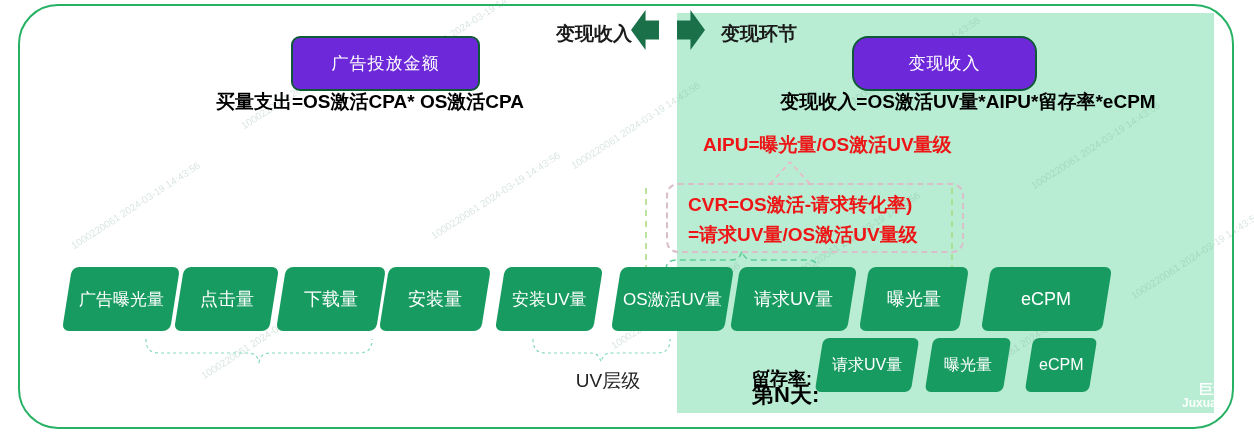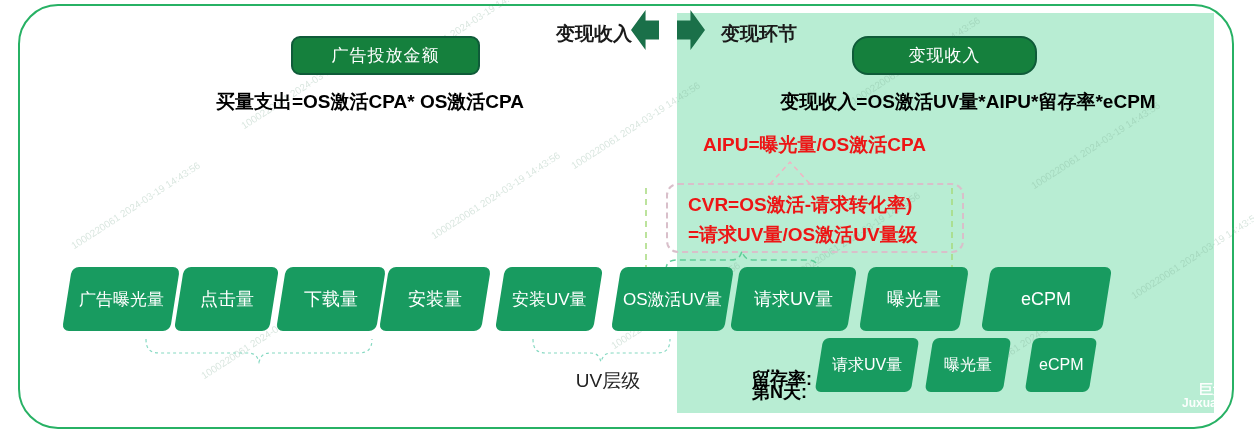--- a/index.html
+++ b/index.html
@@ -13,21 +13,21 @@
   }
   .panel{
     position:absolute;left:677px;top:13px;width:537px;height:400px;
     background:#b8edd3;overflow:hidden;
   }
   .stage-label{position:absolute;top:21px;font-size:19px;font-weight:600;color:#1a1a1a;white-space:nowrap;}
   .arrow{position:absolute;top:10px;width:28px;height:40px;background:#1a7049;}
   .arrow.left{left:631px;clip-path:polygon(0% 50%,52% 0%,52% 26%,100% 26%,100% 74%,52% 74%,52% 100%);}
   .arrow.right{left:677px;clip-path:polygon(100% 50%,48% 0%,48% 26%,0% 26%,0% 74%,48% 74%,48% 100%);}
   .gbtn{
-    position:absolute;top:36px;height:39px;background:#15803d;border:2px solid #0f5b39;
+    position:absolute;top:36px;height:55px;background:#6d28d9;border:2px solid #0f5b39;
     border-radius:9px;color:#fff;font-size:17px;display:flex;align-items:center;justify-content:center;
     box-sizing:border-box;letter-spacing:1px;
   }
   .formula{position:absolute;top:89px;font-size:19px;font-weight:700;color:#000;text-align:center;white-space:nowrap;}
   .red{color:#ed1515;}
   .aipu{position:absolute;left:703px;top:132px;font-size:19px;font-weight:700;white-space:nowrap;}
   .cvr-box{
     position:absolute;left:666px;top:183px;width:298px;height:70px;box-sizing:border-box;
     border:2px dashed #d9bfca;border-radius:12px;padding:5px 0 0 20px;
   }
@@ -75,21 +75,21 @@
   <div class="stage-label" style="left:556px;">变现收入</div>
   <div class="arrow left"></div>
   <div class="arrow right"></div>
   <div class="stage-label" style="left:721px;">变现环节</div>
 
   <div class="gbtn" style="left:291px;width:189px;">广告投放金额</div>
   <div class="gbtn" style="left:852px;width:185px;border-radius:16px;">变现收入</div>
 
   <div class="formula" style="left:175px;width:390px;">买量支出=OS激活CPA* OS激活CPA</div>
   <div class="formula" style="left:750px;width:380px;margin-left:28px;">变现收入=OS激活UV量*AIPU*留存率*eCPM</div>
-  <div class="aipu red">AIPU=曝光量/OS激活CPA</div>
+  <div class="aipu red">AIPU=曝光量/OS激活UV量级</div>
 
   <div class="cvr-box">
     <div class="red">CVR=OS激活-请求转化率)</div>
     <div class="red">=请求UV量/OS激活UV量级</div>
   </div>
 
   <svg class="overlay" width="1254" height="435" viewBox="0 0 1254 435">
     <path d="M770,184 L790,162 L810,184" fill="none" stroke="#f2b3c3" stroke-width="1.5" stroke-dasharray="5,4"></path>
     <path d="M646,188 L646,268" fill="none" stroke="#a6da7e" stroke-width="1.5" stroke-dasharray="6,5"></path>
     <path d="M952,188 L952,268" fill="none" stroke="#a6da7e" stroke-width="1.5" stroke-dasharray="6,5"></path>
@@ -123,21 +123,21 @@
       <span>曝光量</span>
     </div>
   <div class="pshape" style="left:986px;width:121px;">
       <span>eCPM</span>
     </div>
 
   <div class="lvl-label" style="left:553px;">UV层级</div>
 
   <div class="ret" style="left:752px;top:347px;font-size:18px;margin-top:20px;">留存率:</div>
   <div class="ret" style="left:766px;top:358px;font-size:16px;">...</div>
-  <div class="ret" style="left:752px;top:380px;font-size:18px;">第N天:</div>
+  <div class="ret" style="left:752px;top:380px;font-size:22px;">第N天:</div>
 
   <div class="pshape small" style="left:819px;width:96px;">
       <span>请求UV量</span>
     </div>
   <div class="pshape small" style="left:929px;width:78px;">
       <span>曝光量</span>
     </div>
   <div class="pshape small" style="left:1029px;width:64px;">
       <span>eCPM</span>
     </div>

